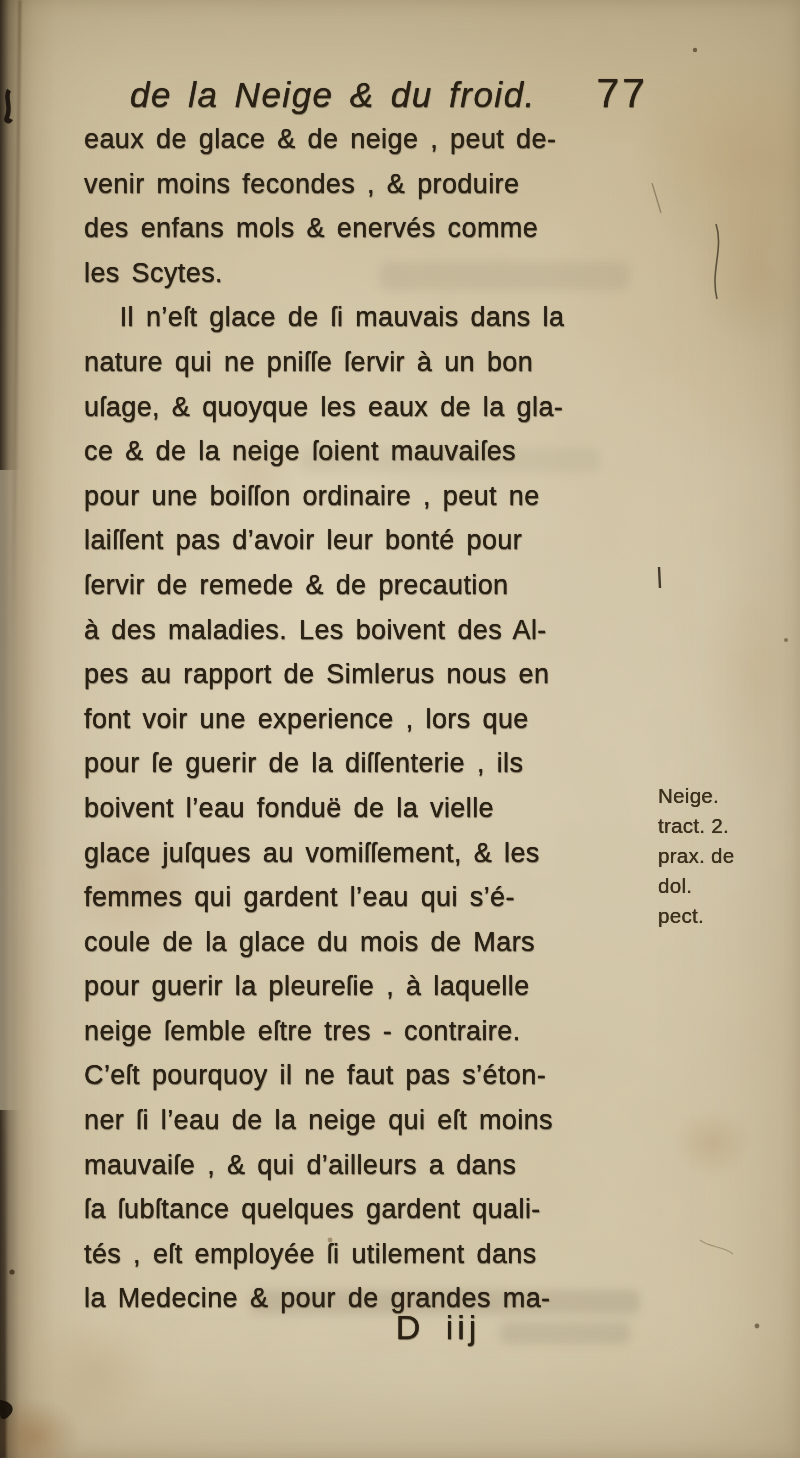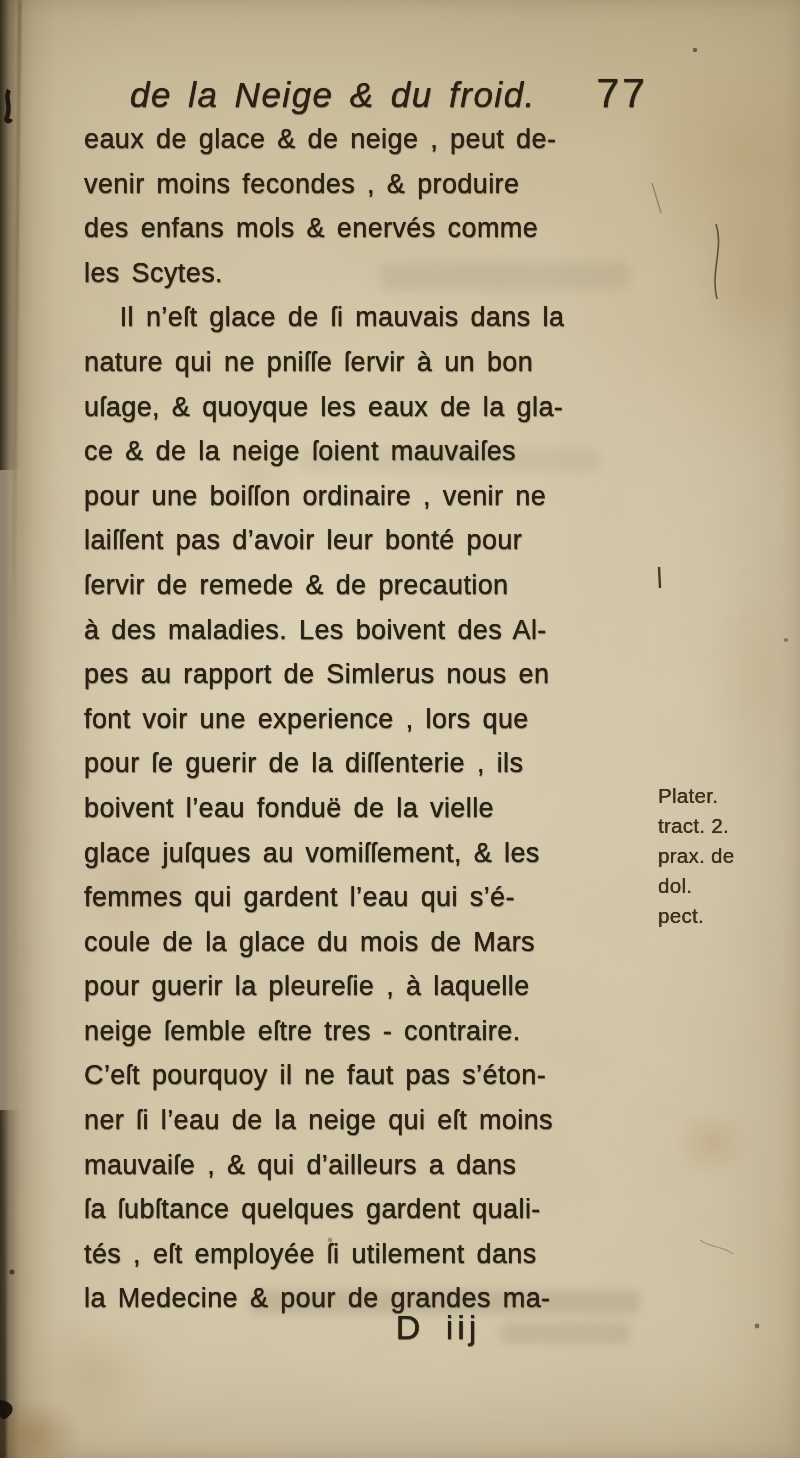--- a/index.html
+++ b/index.html
@@ -133,21 +133,21 @@
 
   <div class="body-text" id="body-lines">
       <div class="line">eaux de glace &amp; de neige , peut de-</div>
       <div class="line">venir moins fecondes , &amp; produire</div>
       <div class="line">des enfans mols &amp; enervés comme</div>
       <div class="line">les Scytes.</div>
       <div class="line">   Il n’eſt glace de ſi mauvais dans la</div>
       <div class="line">nature qui ne pniſſe ſervir à un bon</div>
       <div class="line">uſage, &amp; quoyque les eaux de la gla-</div>
       <div class="line">ce &amp; de la neige ſoient mauvaiſes</div>
-      <div class="line">pour une boiſſon ordinaire , venir ne</div>
+      <div class="line">pour une boiſſon ordinaire , peut ne</div>
       <div class="line">laiſſent pas d’avoir leur bonté pour</div>
       <div class="line">ſervir de remede &amp; de precaution</div>
       <div class="line">à des maladies. Les boivent des Al-</div>
       <div class="line">pes au rapport de Simlerus nous en</div>
       <div class="line">font voir une experience , lors que</div>
       <div class="line">pour ſe guerir de la diſſenterie , ils</div>
       <div class="line">boivent l’eau fonduë de la vielle</div>
       <div class="line">glace juſques au vomiſſement, &amp; les</div>
       <div class="line">femmes qui gardent l’eau qui s’é-</div>
       <div class="line">coule de la glace du mois de Mars</div>
@@ -155,21 +155,21 @@
       <div class="line">neige ſemble eſtre tres - contraire.</div>
       <div class="line">C’eſt pourquoy il ne faut pas s’éton-</div>
       <div class="line">ner ſi l’eau de la neige qui eſt moins</div>
       <div class="line">mauvaiſe , &amp; qui d’ailleurs a dans</div>
       <div class="line">ſa ſubſtance quelques gardent quali-</div>
       <div class="line">tés , eſt employée ſi utilement dans</div>
       <div class="line">la Medecine &amp; pour de grandes ma-</div>
     </div>
 
   <div class="margin-note" id="margin-note">
-      <div class="mline">Plater.</div>
+      <div class="mline">Neige.</div>
       <div class="mline">tract. 2.</div>
       <div class="mline">prax. de</div>
       <div class="mline">dol.</div>
       <div class="mline">pect.</div>
     </div>
 
   <div class="signature">D iij</div>
 
   <svg class="marks" width="800" height="1458" aria-hidden="true">
 

